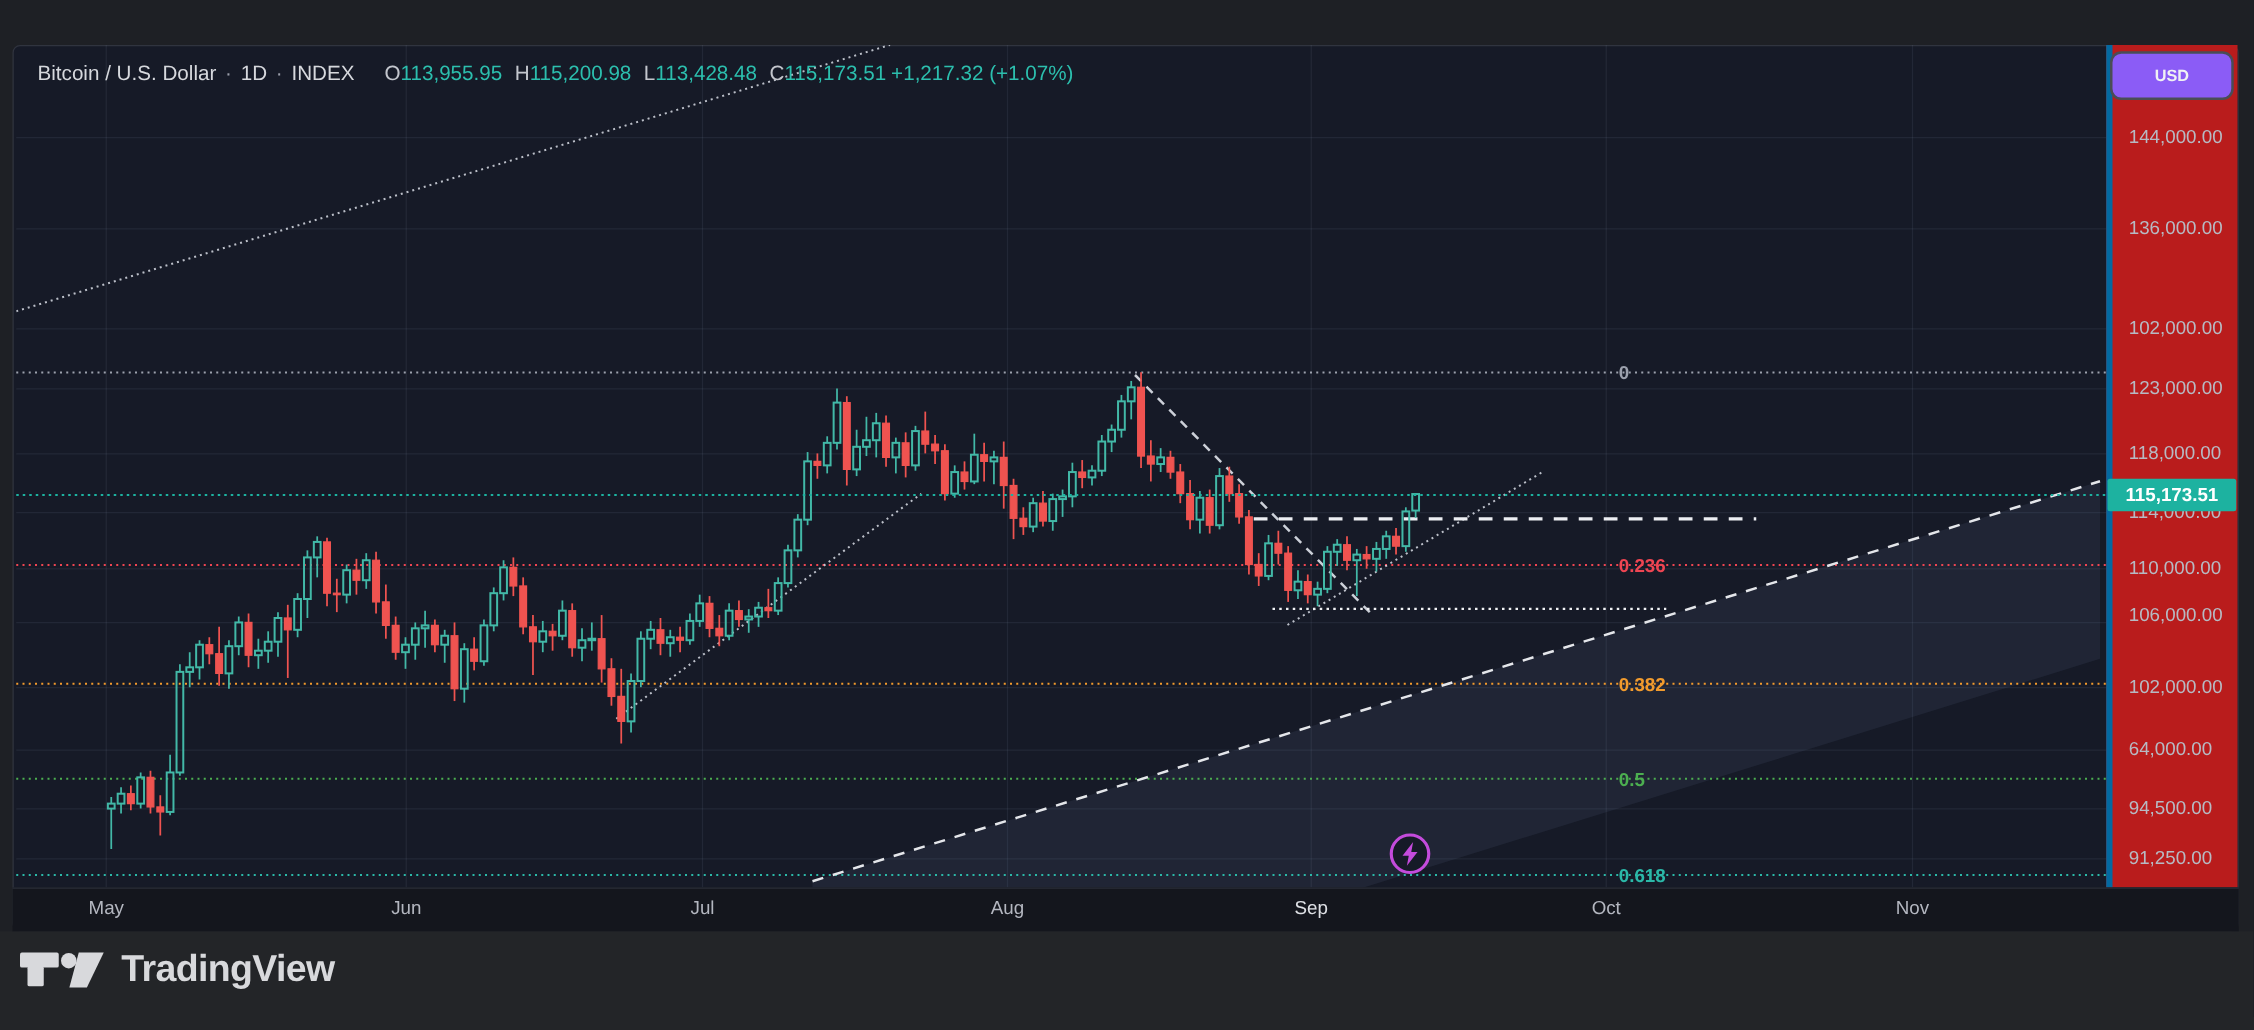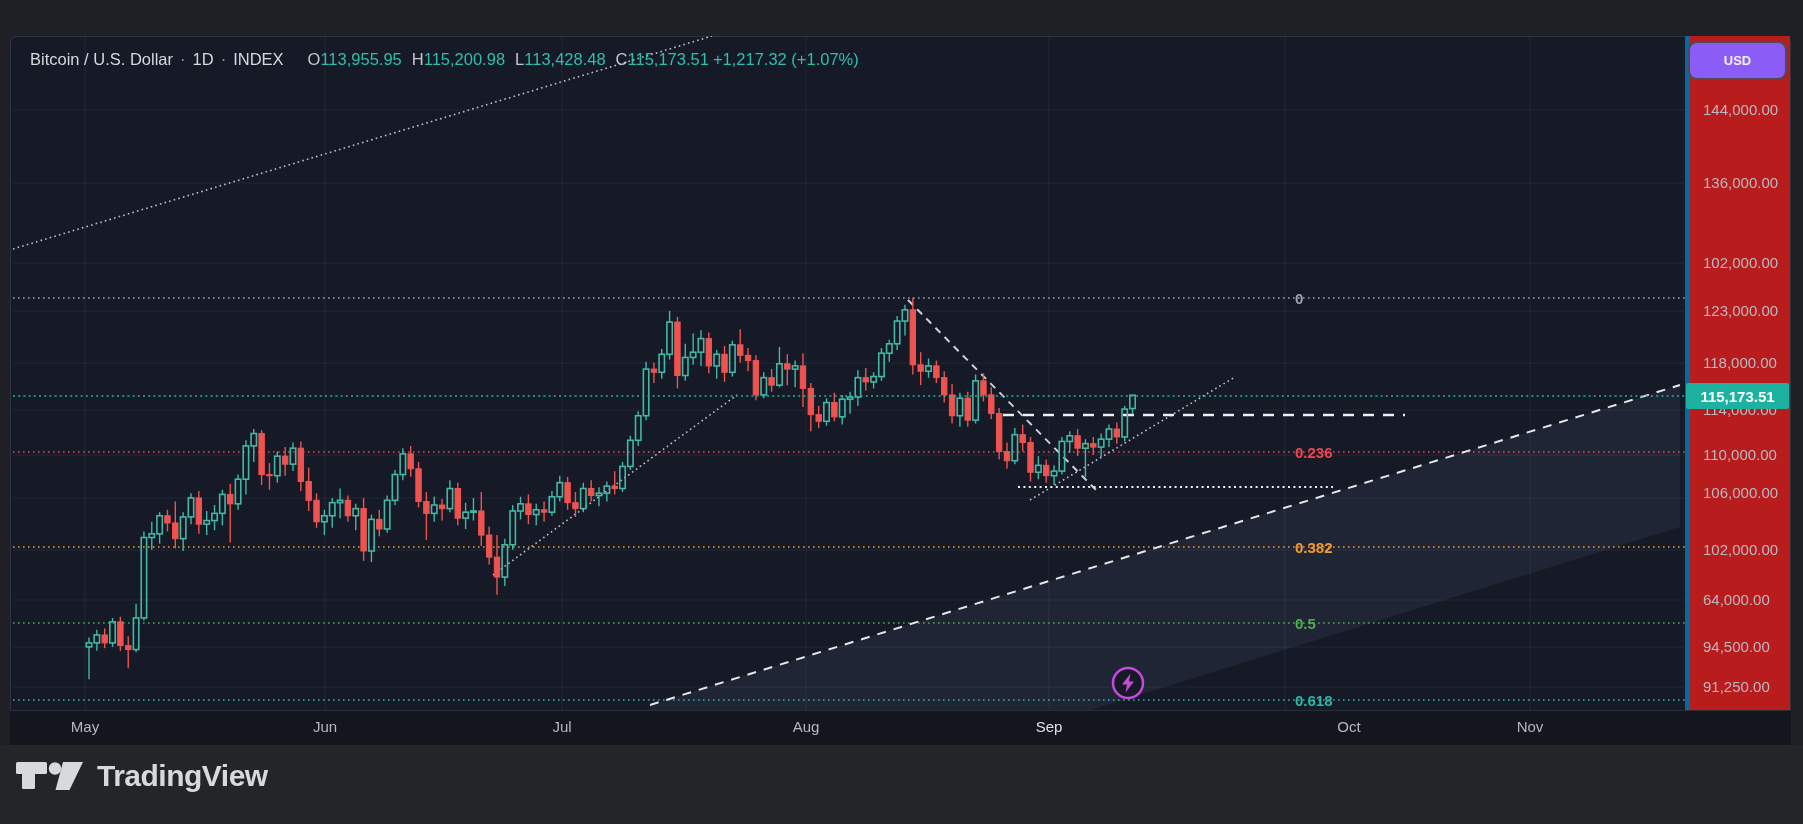--- a/index.html
+++ b/index.html
@@ -465,21 +465,21 @@
       <div class="price-tick" style="top: 555px;">64,000.00</div>
       <div class="price-tick" style="top: 602px;">94,500.00</div>
       <div class="price-tick" style="top: 642px;">91,250.00</div>
     </div>
   <div class="time-axis" id="time-axis">
       <div class="month-label" style="left: 75px;">May</div>
       <div class="month-label" style="left: 315px;">Jun</div>
       <div class="month-label" style="left: 552px;">Jul</div>
       <div class="month-label" style="left: 796px;">Aug</div>
       <div class="month-label" style="left: 1039px; color: rgb(223, 225, 230);">Sep</div>
-      <div class="month-label" style="left: 1339px;">Oct</div>
+      <div class="month-label" style="left: 1275px;">Oct</div>
       <div class="month-label" style="left: 1520px;">Nov</div>
     </div>
 
   <div class="legend">
     <span>Bitcoin / U.S. Dollar</span><span class="sep">·</span><span>1D</span><span class="sep">·</span><span>INDEX</span><span class="ohlc"><span class="olabel">O</span><span class="oval">113,955.95</span><span class="olabel">H</span><span class="oval">115,200.98</span><span class="olabel">L</span><span class="oval">113,428.48</span><span class="olabel">C</span><span class="oval">115,173.51</span><span class="chg">+1,217.32 (+1.07%)</span></span>
   </div>
 
   <div class="usd-btn">USD</div>
 
   <div class="price-tag" id="price-tag" style="top: 383px; background: rgb(29, 178, 160);">115,173.51</div>

